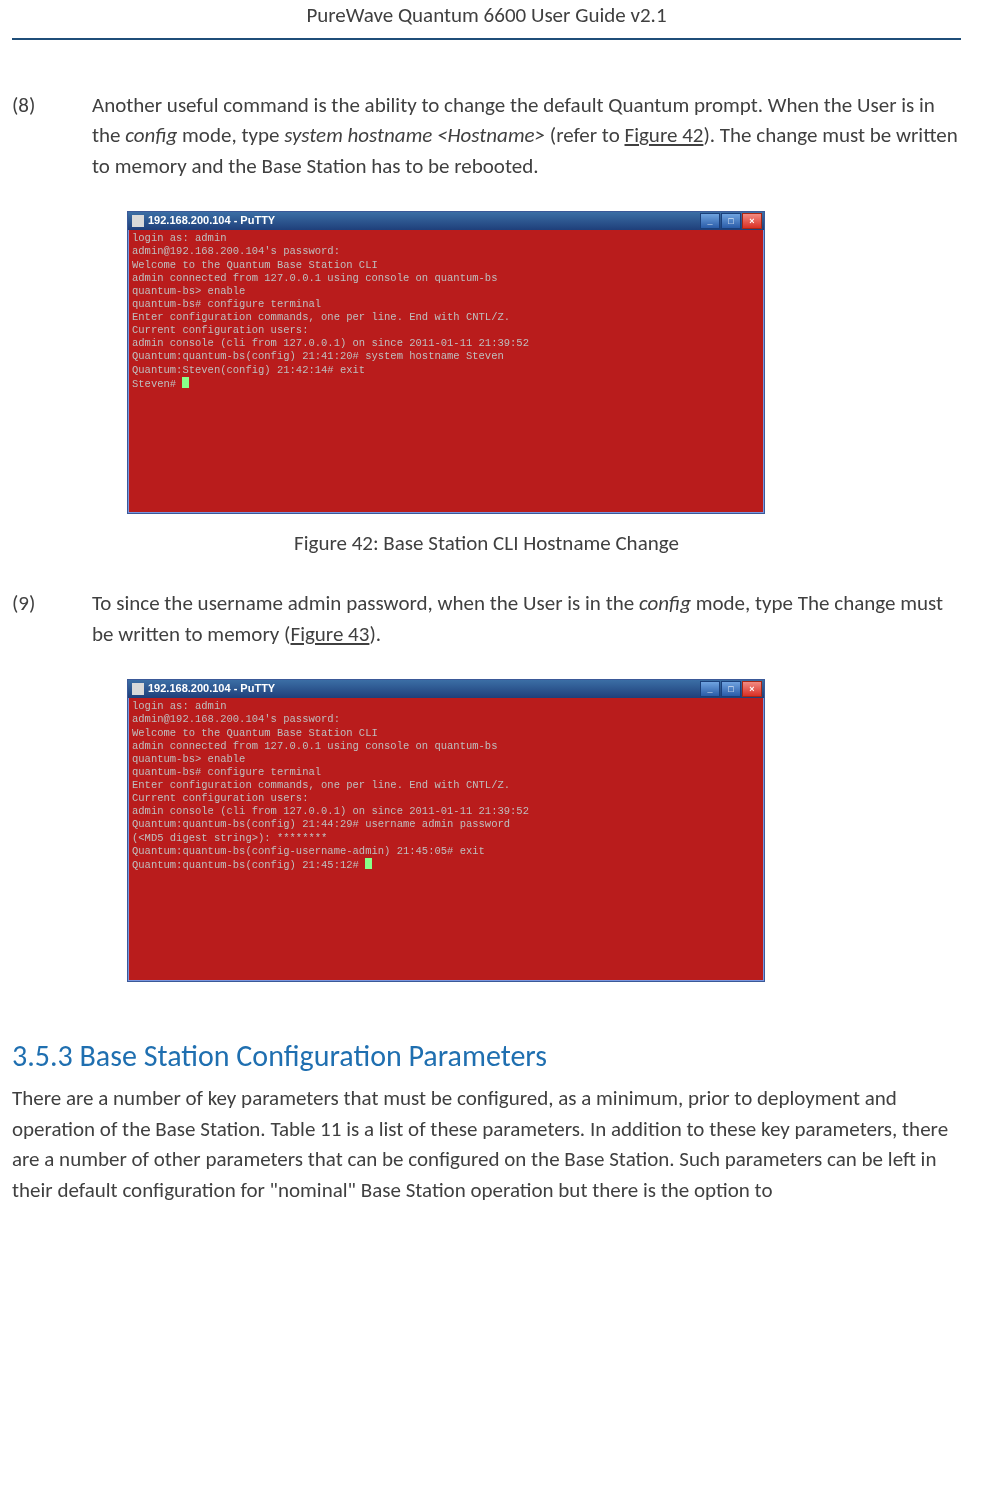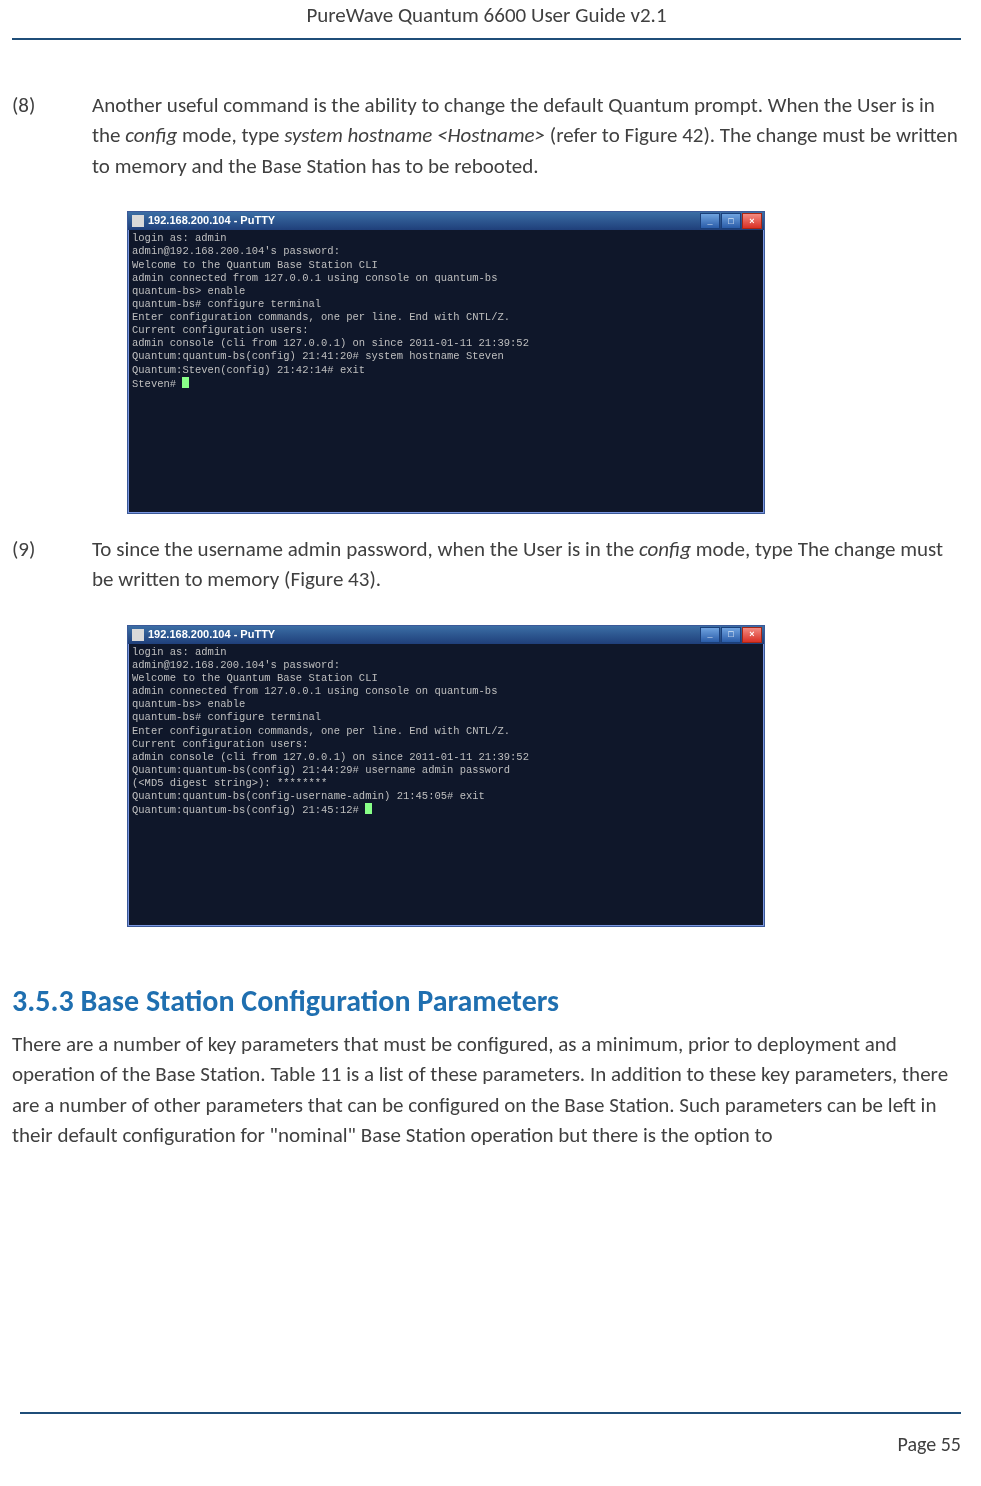--- a/index.html
+++ b/index.html
@@ -34,27 +34,27 @@
     display: flex;
     margin-bottom: 10px;
   }
   .item-num {
     flex: 0 0 80px;
   }
   .item-body {
     flex: 1 1 auto;
   }
   .bi { font-weight: normal; font-style: italic; }
-  .fig-link { }
+  .fig-link { text-decoration: underline; }
   .putty-wrap {
     margin: 30px 0 10px 115px;
   }
   .putty {
     width: 636px;
-    background: #0f172a;
+    background: #b91c1c;
     border: 1px solid #3b5998;
     box-shadow: 0 0 0 1px #7a96df inset;
     font-family: "Courier New", monospace;
     font-size: 10.5px;
     color: #bfbfbf;
     position: relative;
   }
   .titlebar {
     height: 18px;
     background: linear-gradient(#3b6ea5, #1f3f7a);
@@ -104,21 +104,21 @@
     margin: 4px 0 4px 24px;
     padding: 0;
   }
   .bullets li {
     margin: 2px 0;
     padding-left: 12px;
   }
   .section-head {
     color: #1f6fb0;
     font-size: 30px;
-    font-weight: bold;
+    font-weight: normal;
     margin: 52px 0 6px 0;
   }
   .footer {
     position: absolute;
     bottom: 30px;
     right: 20px;
     left: 20px;
     border-top: 2px solid #1f4e79;
     text-align: right;
     padding-top: 18px;
@@ -170,20 +170,21 @@
 <span> </span>
 <span> </span>
 <span> </span>
 <span> </span>
 <span> </span>
 <span> </span>
 <span> </span>
 <span> </span></div>
       </div>
     </div>
+    <div class="caption">Figure 42: Base Station CLI Hostname Change</div>
 
     <div class="item-row" style="margin-top:20px;">
       <div class="item-num">(9)</div>
       <div class="item-body">
         <span>To since the username admin password, when the User is in the </span><span class="bi">config</span><span> mode, type</span>
         <span>The change must be written to memory (</span><span class="fig-link">Figure 43</span><span>).</span>
       </div>
     </div>
 
     <div class="putty-wrap">
@@ -221,16 +222,13 @@
 <span> </span>
 <span> </span></div>
       </div>
     </div>
 
     <div class="section-head">3.5.3 Base Station Configuration Parameters</div>
     <div>There are a number of key parameters that must be configured, as a minimum, prior to deployment and operation of the Base Station. Table 11 is a list of these parameters. In addition to these key parameters, there are a number of other parameters that can be configured on the Base Station. Such parameters can be left in their default configuration for "nominal" Base Station operation but there is the option to</div>
 
   </div>
 
-  <div class="footer">
-    <span>Page 55</span>
-  </div>
 </div>
 
 </body></html>

